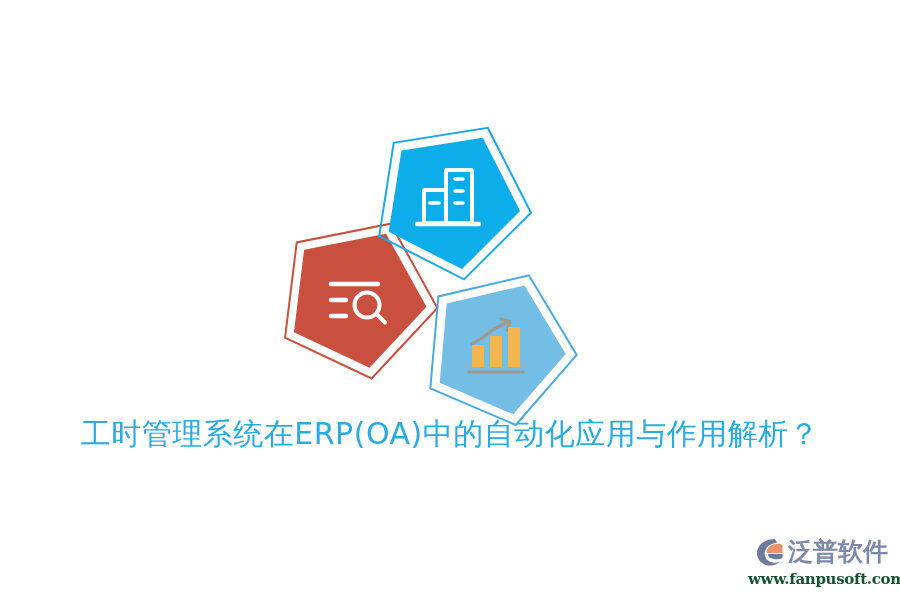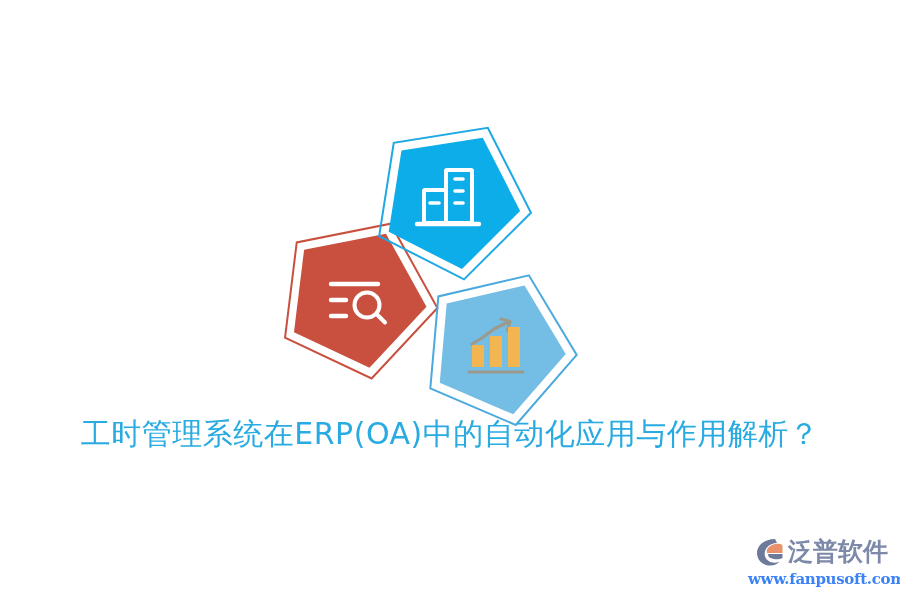--- a/index.html
+++ b/index.html
@@ -78,21 +78,21 @@
     font-weight: 700;
     color: #7D89A8;
     line-height: 32px;
     letter-spacing: 0px;
   }
   #brand-logo .logo-url {
     text-align: right;
     font-family: "DejaVu Serif", "Liberation Serif", serif;
     font-size: 15px;
     font-weight: 700;
-    color: #3b82f6;
+    color: #14532d;
     line-height: 18px;
     letter-spacing: -0.3px;
     padding-right: 17px;
   }
 </style>
 </head>
 <body>
 
 <div id="stage">
 

